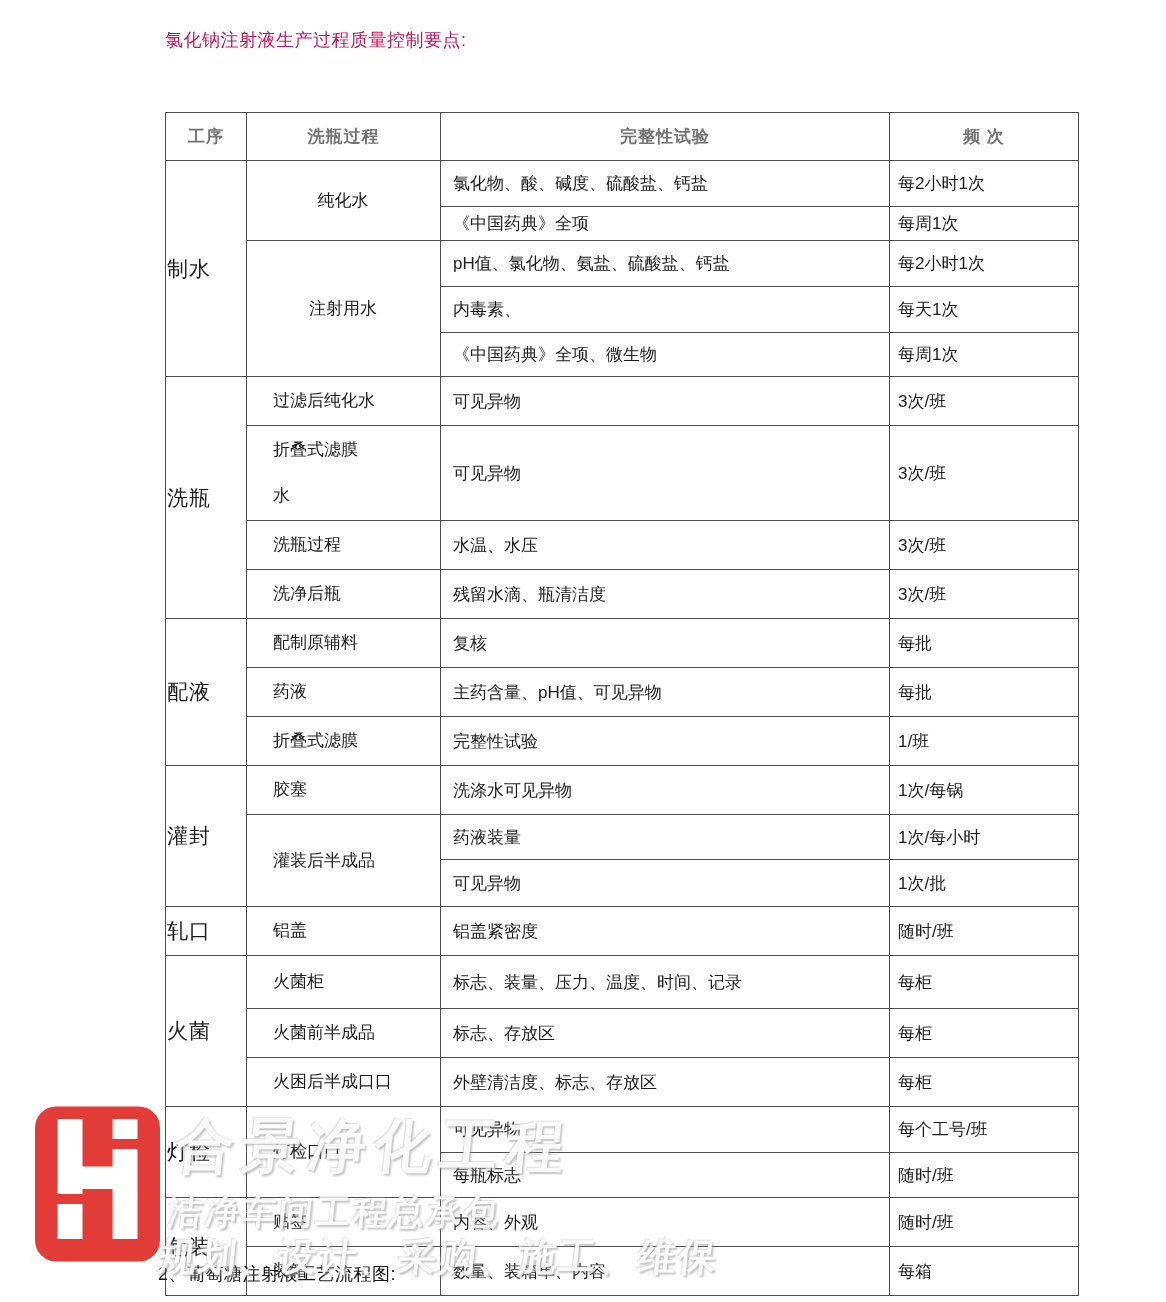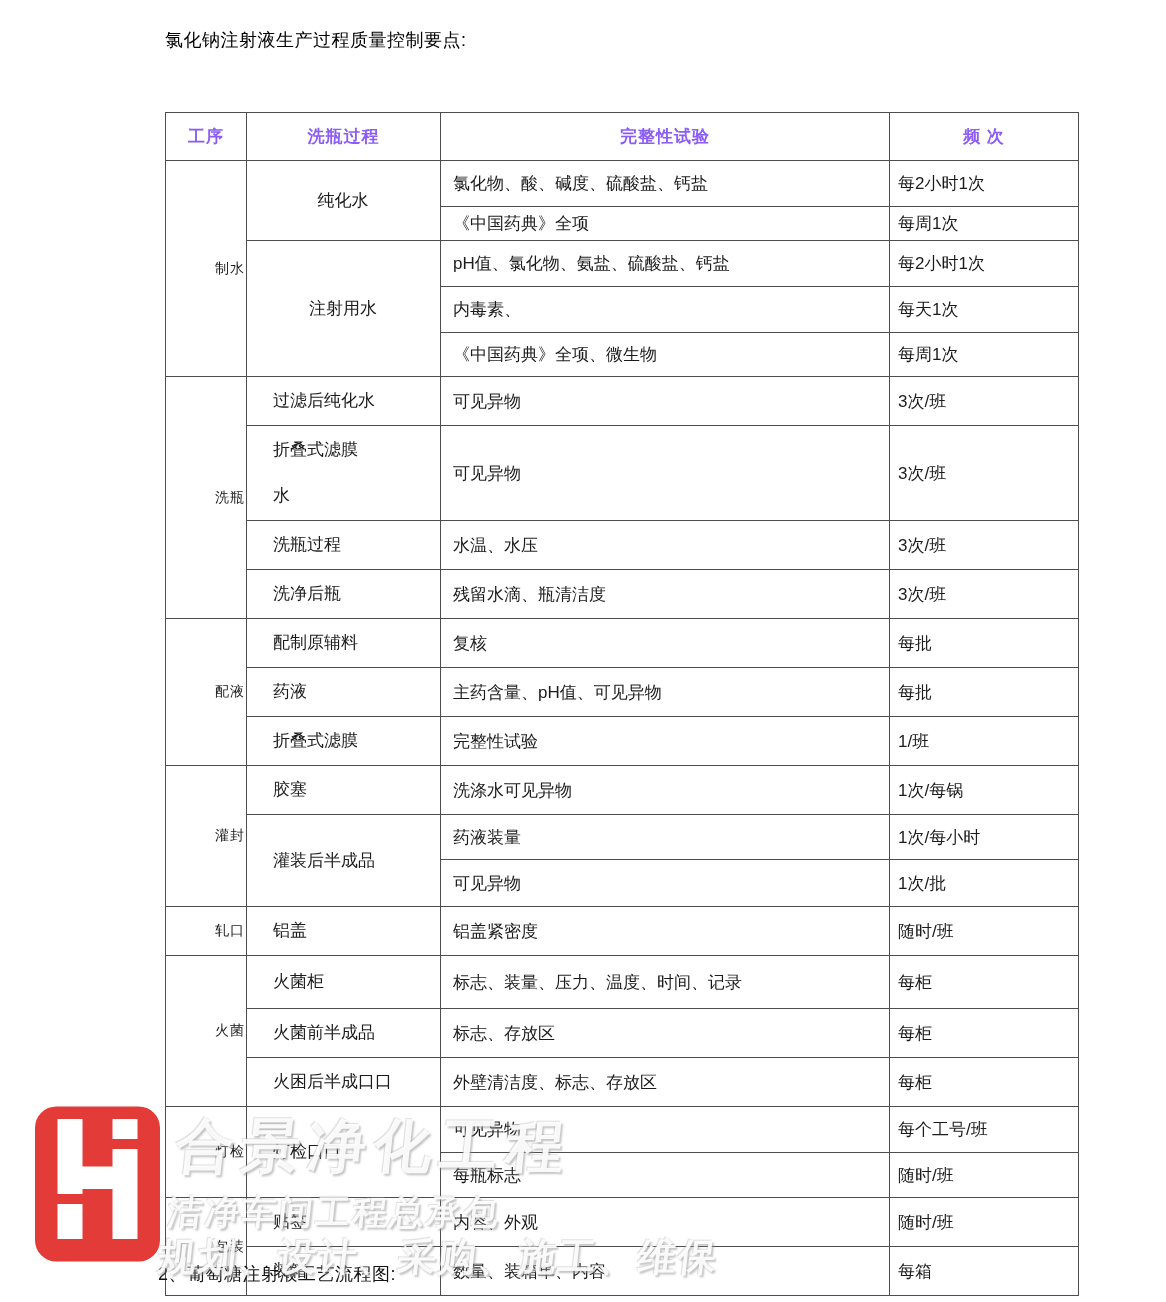--- a/index.html
+++ b/index.html
@@ -2,34 +2,34 @@
 <html><head>
 <meta charset="utf-8">
 <style>
   html,body{margin:0;padding:0;}
   body{
     width:1166px;height:1302px;background:#ffffff;position:relative;overflow:hidden;
     font-family:"Liberation Sans","DejaVu Sans",sans-serif;color:#1d1d1d;
   }
   .doc-title{
     position:absolute;left:165px;top:28px;font-size:18px;font-weight:500;
-    letter-spacing:0.5px;color:#000000;
+    letter-spacing:0.5px;color:#be185d;
   }
   .qc-table{
     position:absolute;left:165px;top:112px;border-collapse:collapse;table-layout:fixed;
     width:913px;
   }
   .qc-table td{
     border:1px solid #4d4d4d;font-size:17px;color:#1b1b1b;
     vertical-align:middle;overflow:hidden;
   }
   .qc-table td.hdr{
-    text-align:center;font-weight:bold;font-size:17px;letter-spacing:1px;color:#8b5cf6;
-  }
-  td.c-process{text-align:right;font-size:14px;letter-spacing:1px;}
+    text-align:center;font-weight:bold;font-size:17px;letter-spacing:1px;color:#737373;
+  }
+  td.c-process{text-align:left;font-size:21px;letter-spacing:1px;}
   td.c-point{padding-left:26px;white-space:pre-line;line-height:46px;}
   td.c-point.center{text-align:center;padding-left:0;}
   td.c-item{padding-left:12px;}
   td.c-freq{padding-left:8px;}
   .footer-line{
     position:absolute;left:158px;top:1262px;font-size:18px;font-weight:normal;color:#141414;
     letter-spacing:0.5px;
   }
   
   .wm{position:absolute;pointer-events:none;white-space:nowrap;

